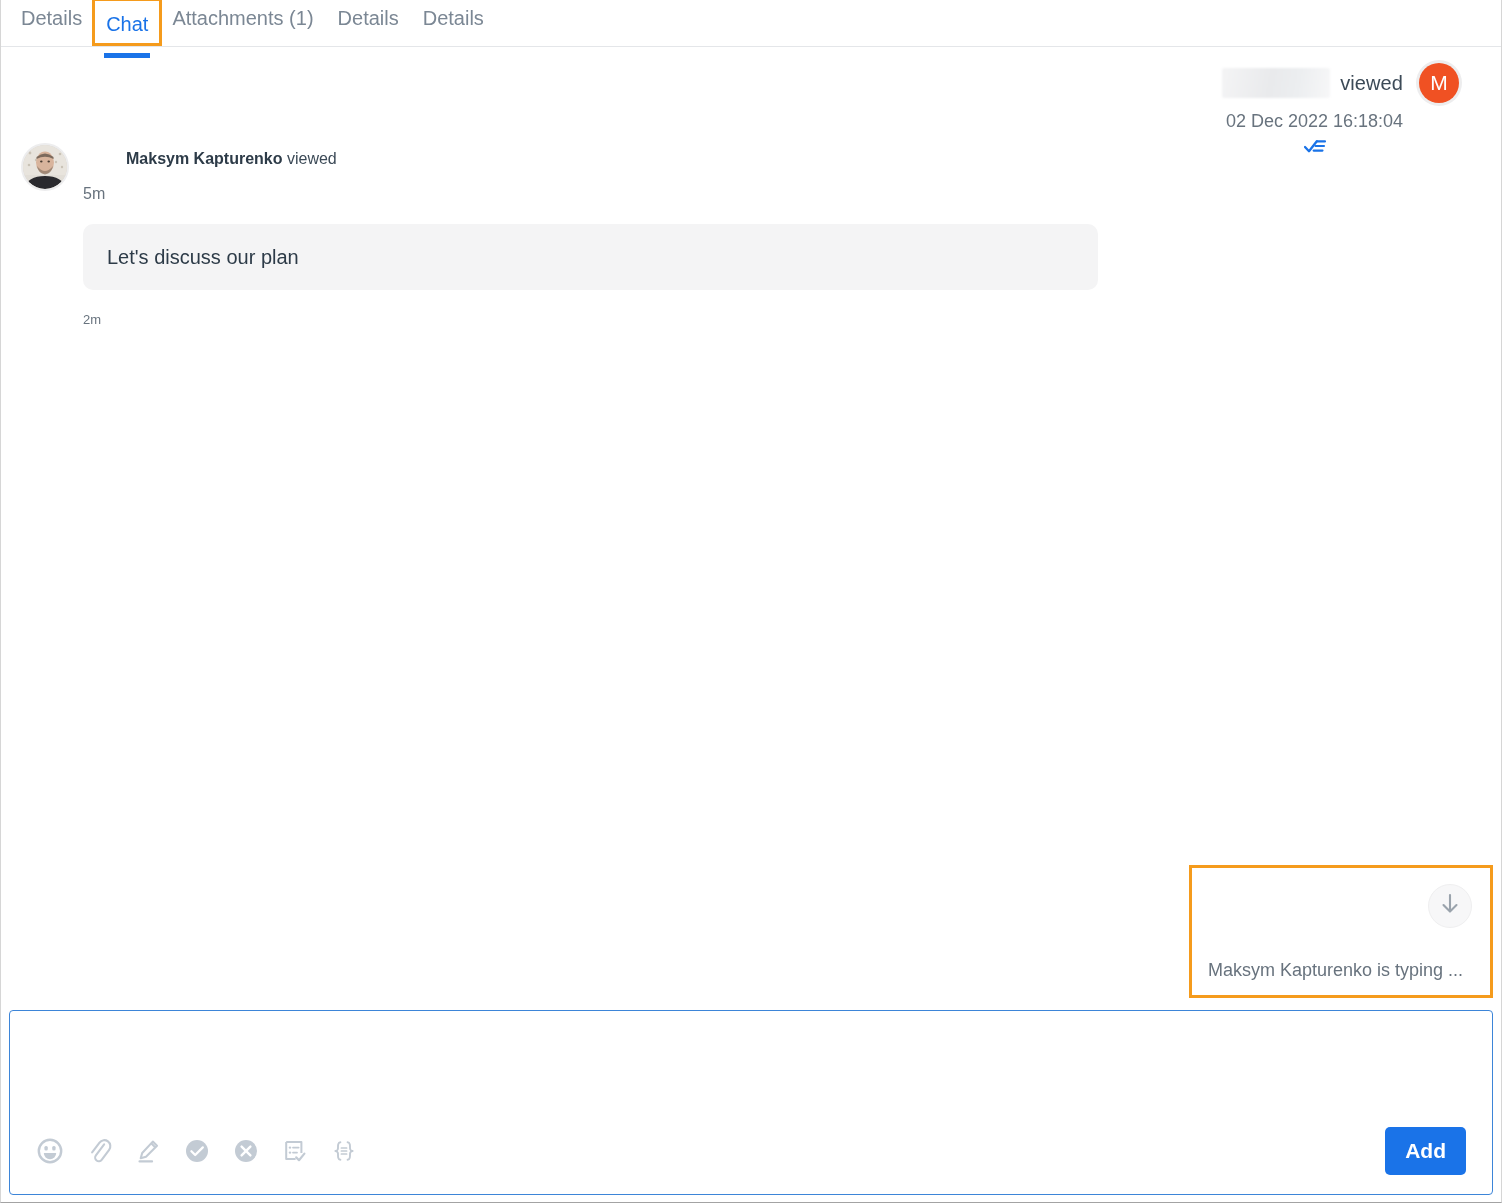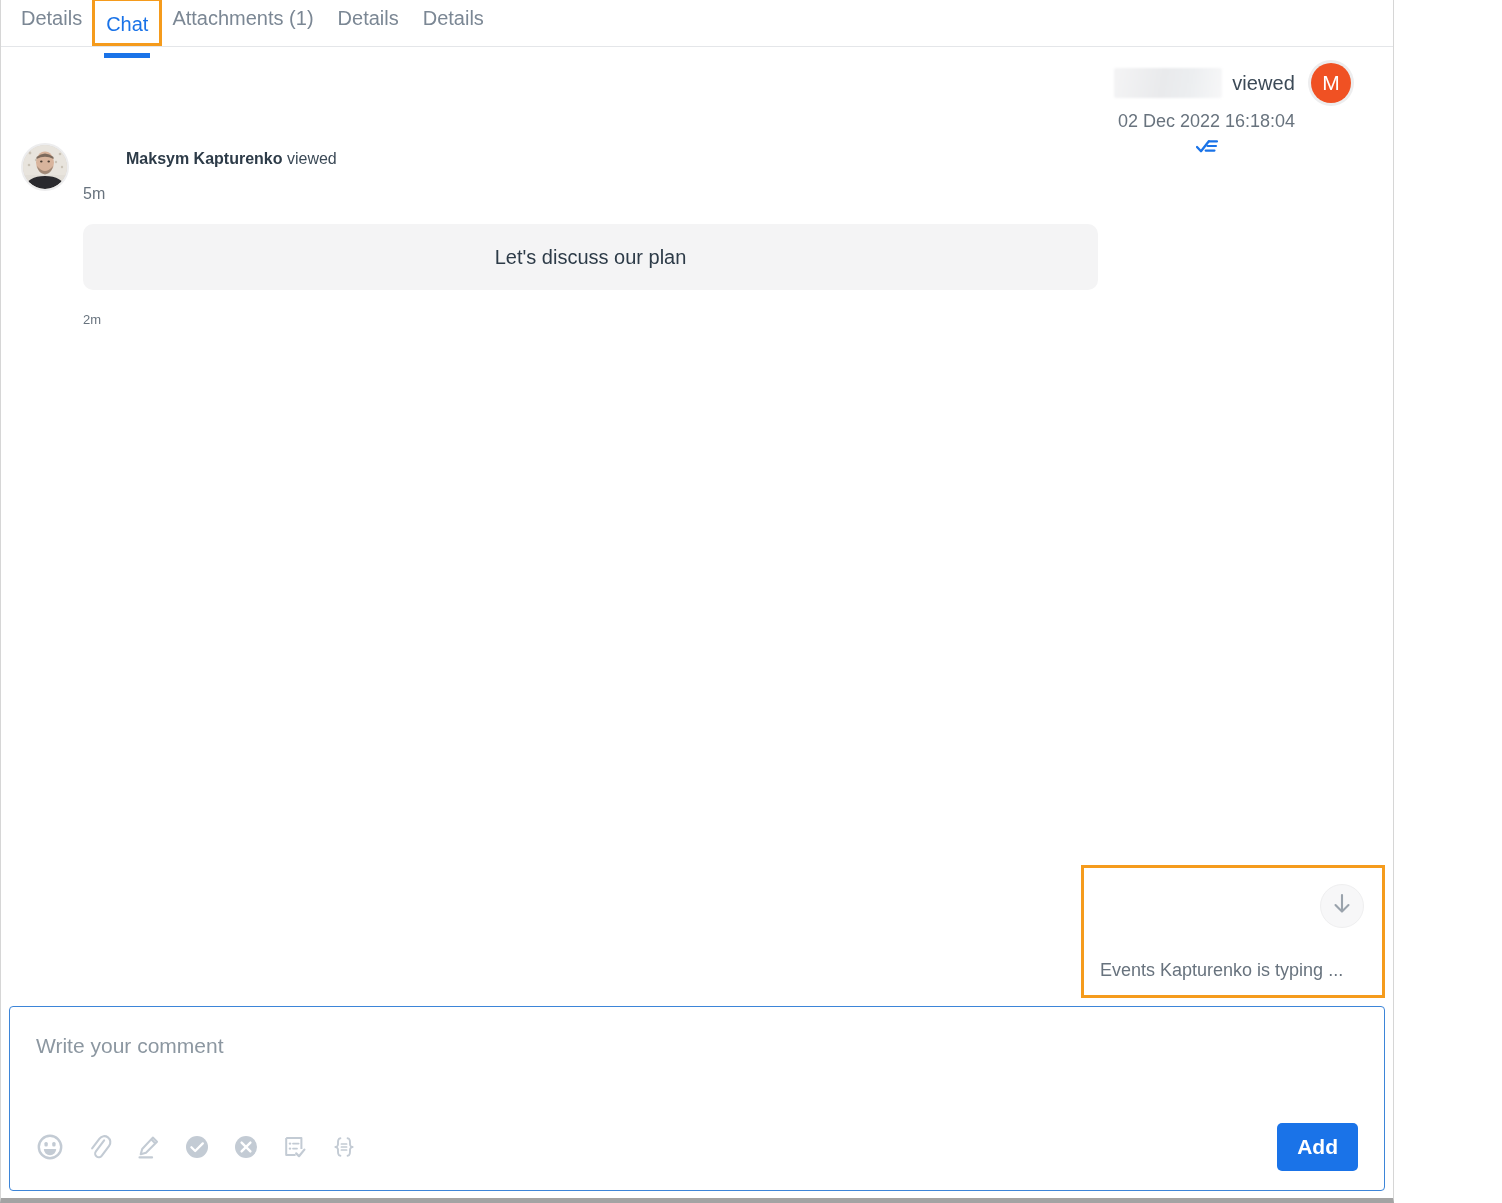--- a/index.html
+++ b/index.html
@@ -6,26 +6,26 @@
     margin: 0;
     padding: 0;
     background: #ffffff;
   }
   body {
     font-family: "Liberation Sans", sans-serif;
     -webkit-font-smoothing: antialiased;
   }
   #page {
     position: relative;
-    width: 1394px;
+    width: 1502px;
     height: 1203px;
     background: #ffffff;
     border-left: 1px solid #d6d6d6;
     border-right: 1px solid #d6d6d6;
-    border-bottom: 5px solid #a3a3a3;
+    border-bottom: 1px solid #a3a3a3;
     box-sizing: border-box;
     overflow: hidden;
   }
 
   
   .tabbar {
     position: relative;
     height: 47px;
     border-bottom: 1px solid #e4e6e9;
     box-sizing: border-box;
@@ -172,21 +172,20 @@
     margin-left: 60px;
     background: #f4f4f5;
     border-radius: 10px;
     padding: 20px 24px;
     font-size: 20px;
     color: #2d3b48;
     line-height: 26px;
     min-height: 26px;
     box-sizing: border-box;
     width: 1015px;
-    text-align: center;
   }
   .msg-time-after {
     font-size: 13px;
     color: #68737e;
     margin-top: 22px;
     margin-left: 60px;
   }
 
   
   .typing-box {
@@ -366,27 +365,26 @@
 
     <div class="typing-box">
       <div class="scroll-down-btn">
         <span>
           <svg width="22" height="24" viewBox="0 0 22 24">
             <path d="M11 3 V19" stroke="#9aa3ac" stroke-width="2.1" stroke-linecap="round"></path>
             <path d="M4.5 13 L11 19.6 L17.5 13" fill="none" stroke="#9aa3ac" stroke-width="2.1" stroke-linecap="round" stroke-linejoin="round"></path>
           </svg>
         </span>
       </div>
-      <div class="typing-text">Events Kapturenko is typing ...</div>
+      <div class="typing-text">Maksym Kapturenko is typing ...</div>
     </div>
 
   </div>
 
   <div class="composer">
-    <input class="composer-input" type="text" placeholder="Write your comment" style="">
     <div class="composer-bottom">
       <div class="tool-row">
 
         <button class="tool-btn">
           <svg width="26" height="26" viewBox="0 0 26 26">
             <circle cx="13" cy="13" r="11.2" fill="none" stroke="#c3cbd4" stroke-width="2.4"></circle>
             <rect x="7.4" y="8" width="3.4" height="4.6" rx="1.5" fill="#c3cbd4"></rect>
             <rect x="15.2" y="8" width="3.4" height="4.6" rx="1.5" fill="#c3cbd4"></rect>
             <path d="M6.8 15 H19.2 A6.2 6.2 0 0 1 6.8 15 Z" fill="#c3cbd4"></path>
           </svg>

